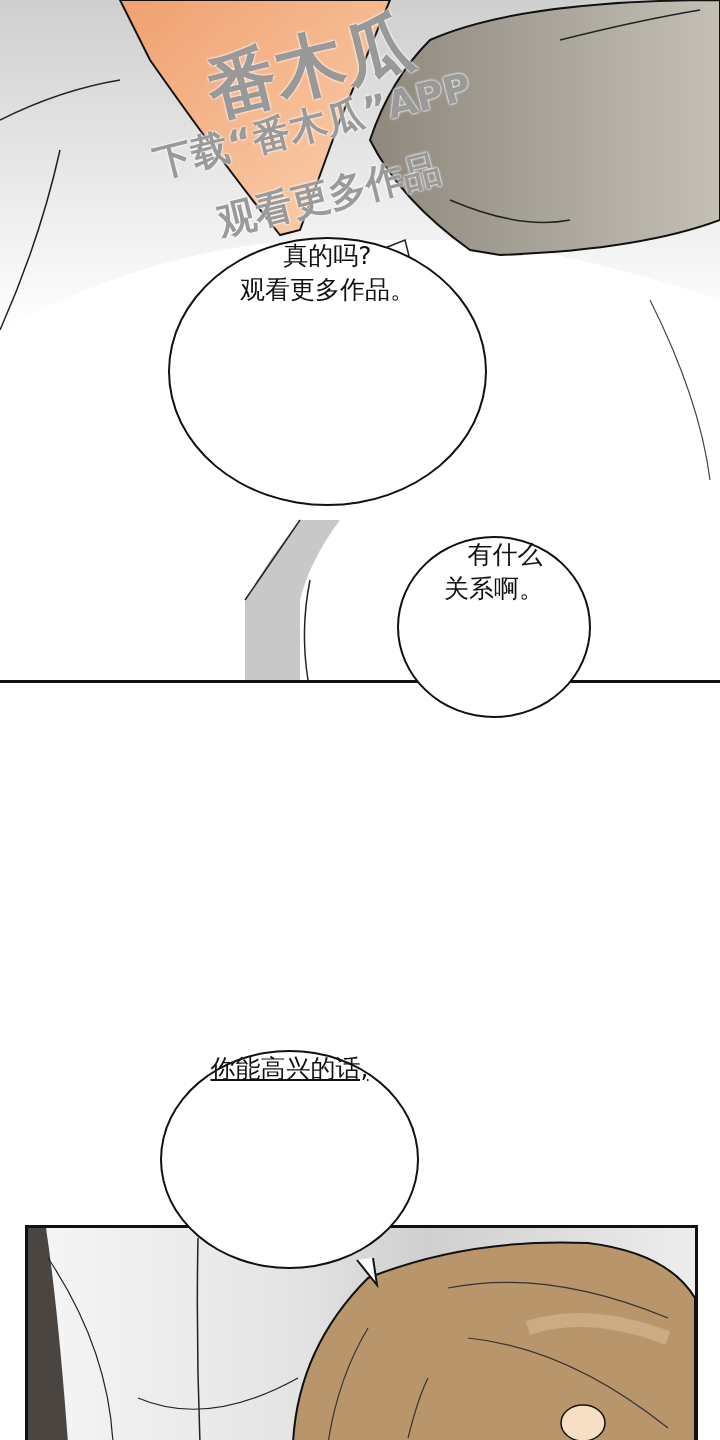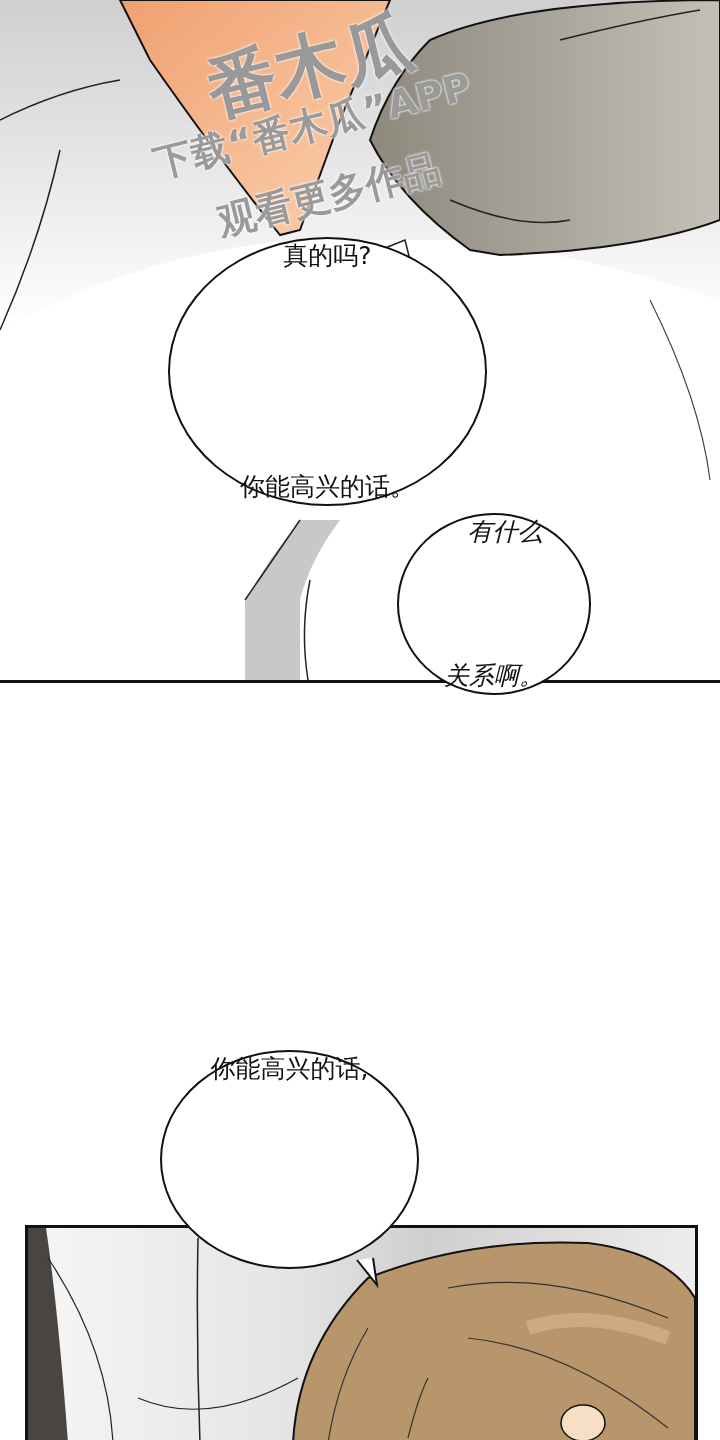--- a/index.html
+++ b/index.html
@@ -5,21 +5,21 @@
   html, body { margin:0; padding:0; background:#ffffff; }
   body { width:720px; height:1440px; position:relative; overflow:hidden;
          font-family:"DejaVu Sans", sans-serif; }
   .panel { position:absolute; left:0; width:720px; overflow:hidden; }
   .panel-top { top:0; height:682px; background:#ffffff; }
   .panel-border-line { position:absolute; left:0; top:680px; width:720px; height:3px; background:#111; }
   .panel-bottom { position:absolute; left:25px; top:1225px; width:667px; height:215px;
                   border-top:3px solid #111; border-left:3px solid #111; border-right:3px solid #111;
                   overflow:hidden; background:#f2f2f2; }
   .bubble { position:absolute; background:#fff; border:2.5px solid #111; border-radius:50%;
-            display:flex; flex-direction:column; align-items:center; justify-content:space-between;
+            display:flex; flex-direction:column; align-items:center; justify-content:flex-start;
             text-align:center; color:#111; font-size:25px; line-height:34px; z-index:5; }
   .watermark { position:absolute; color:rgba(120,120,120,0.75); font-weight:bold;
                transform:rotate(-14deg); z-index:4; white-space:nowrap;
                text-shadow:0 0 2px #fff, 0 0 3px #fff; }
   svg.art { position:absolute; left:0; top:0; }
 </style>
 </head>
 <body>
 
 <div class="panel panel-top">
@@ -56,27 +56,27 @@
     <path d="M300,520 L245,600" stroke="#222" stroke-width="1.5" fill="none"></path>
     <path d="M310,580 Q300,630 308,680" stroke="#222" stroke-width="1.5" fill="none"></path>
   </svg>
 
   <div class="watermark" style="left:205px; top:20px; font-size:70px; color:rgba(110,110,110,0.7);">番木瓜</div>
   <div class="watermark" style="left:150px; top:100px; font-size:38px;">下载“番木瓜”APP</div>
   <div class="watermark" style="left:215px; top:170px; font-size:38px;">观看更多作品</div>
 
   <div class="bubble" style="left:168px; top:237px; width:315px; height:265px;">
     <span>真的吗?</span>
-    <span>你能高兴的话。</span>
+    <span>观看更多作品。</span>
   </div>
 </div>
 
 <div class="panel-border-line"></div>
 
-<div class="bubble" style="left:397px; top:513px; width:190px; height:178px;font-style:italic;">
+<div class="bubble" style="left:397px; top:536px; width:190px; height:178px;">
   <span style="padding-left:22px;">有什么</span>
   <span>关系啊。</span>
 </div>
 
 <div class="panel-bottom">
   <svg class="art" width="667" height="215" viewBox="0 0 667 215">
     <defs>
       <linearGradient id="bgG" x1="0" y1="0" x2="1" y2="0">
         <stop offset="0" stop-color="#f6f6f6"></stop>
         <stop offset="0.4" stop-color="#e4e4e4"></stop>
@@ -94,18 +94,18 @@
     <path d="M265,215 Q270,120 340,50 Q440,10 560,15 Q640,25 667,70 L667,215 Z" fill="#b8956a" stroke="#111" stroke-width="2"></path>
     <path d="M500,100 Q560,80 640,110" stroke="#d8bb95" stroke-width="14" fill="none" opacity="0.6"></path>
     <path d="M420,60 Q520,40 640,90" stroke="#333" stroke-width="1.2" fill="none"></path>
     <path d="M440,110 Q540,120 640,200" stroke="#333" stroke-width="1.2" fill="none"></path>
     <path d="M300,215 Q310,150 340,100" stroke="#333" stroke-width="1.2" fill="none"></path>
     <path d="M380,210 Q390,170 400,150" stroke="#333" stroke-width="1.2" fill="none"></path>
     <ellipse cx="555" cy="195" rx="22" ry="18" fill="#f6dfc4" stroke="#111" stroke-width="1.5"></ellipse>
   </svg>
 </div>
 
-<div class="bubble" style="left:160px; top:1050px; width:255px; height:215px;">
+<div class="bubble" style="left:160px; top:1050px; width:255px; height:215px;text-decoration:underline;">
   <span>你能高兴的话,</span>
 </div>
 <svg style="position:absolute; left:355px; top:1255px; z-index:6;" width="40" height="40">
   <path d="M2,5 L22,30 L18,3" fill="#fff" stroke="#111" stroke-width="2"></path>
 </svg>
 
 </body></html>

